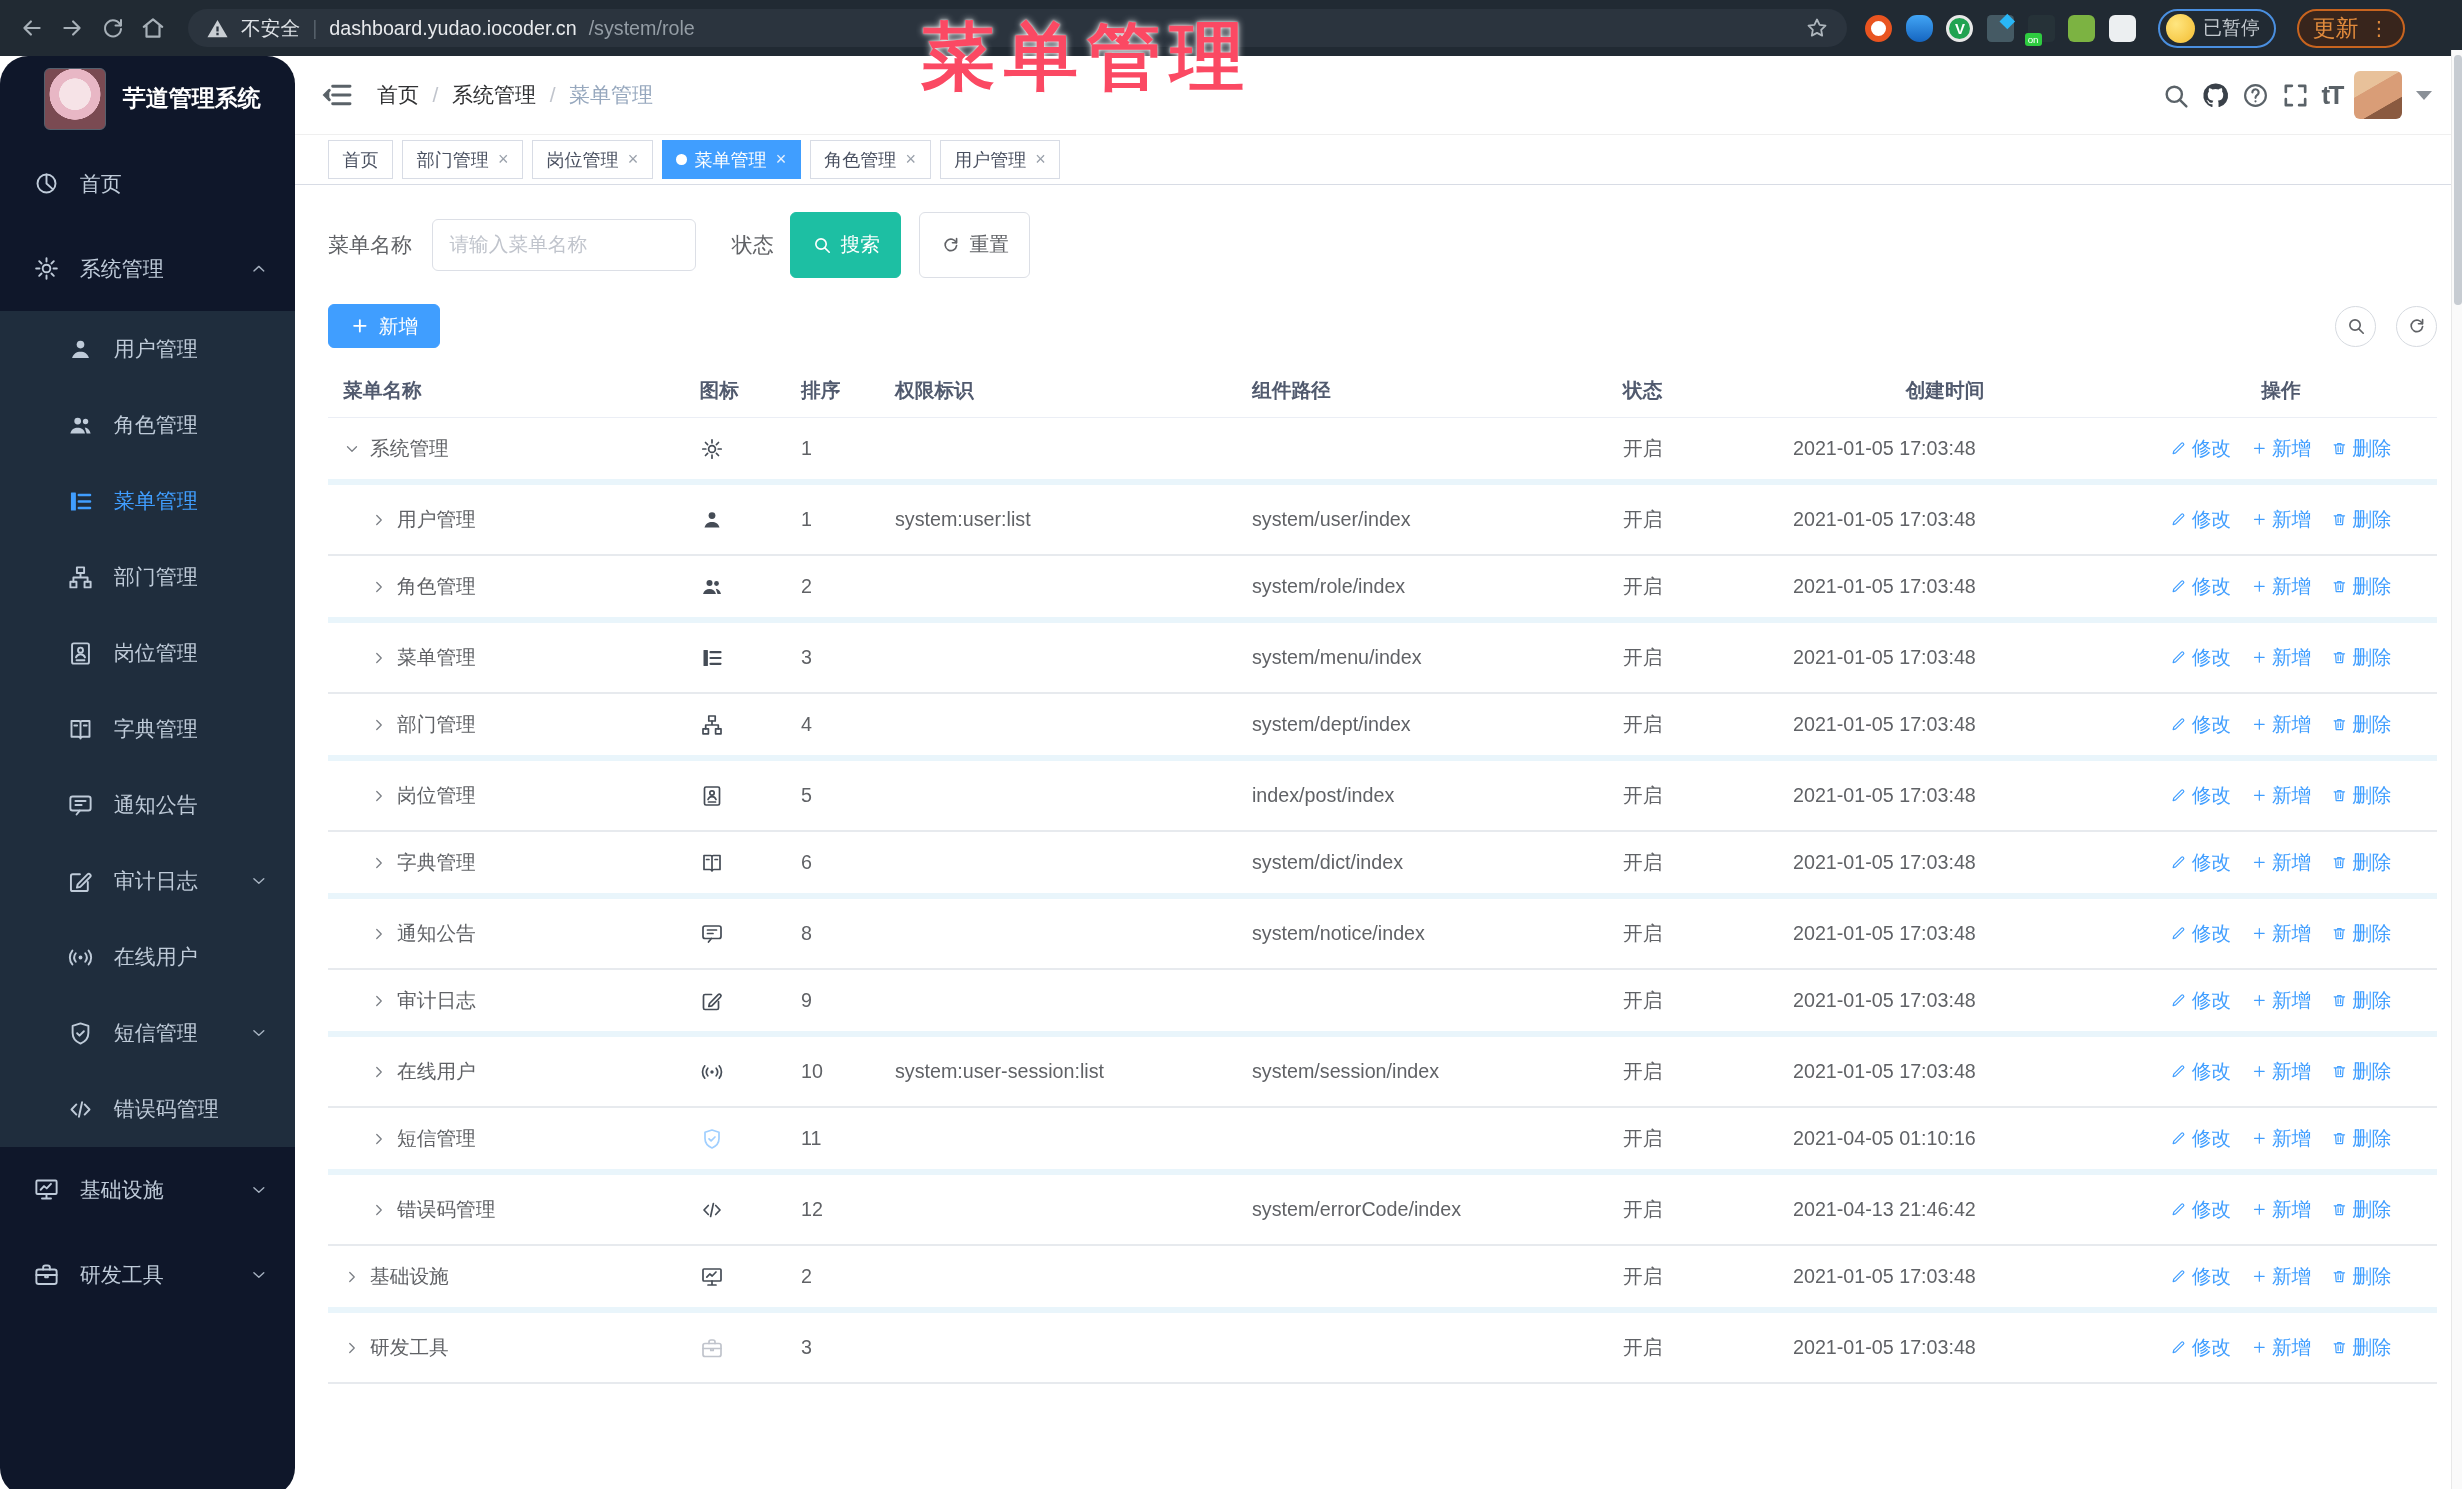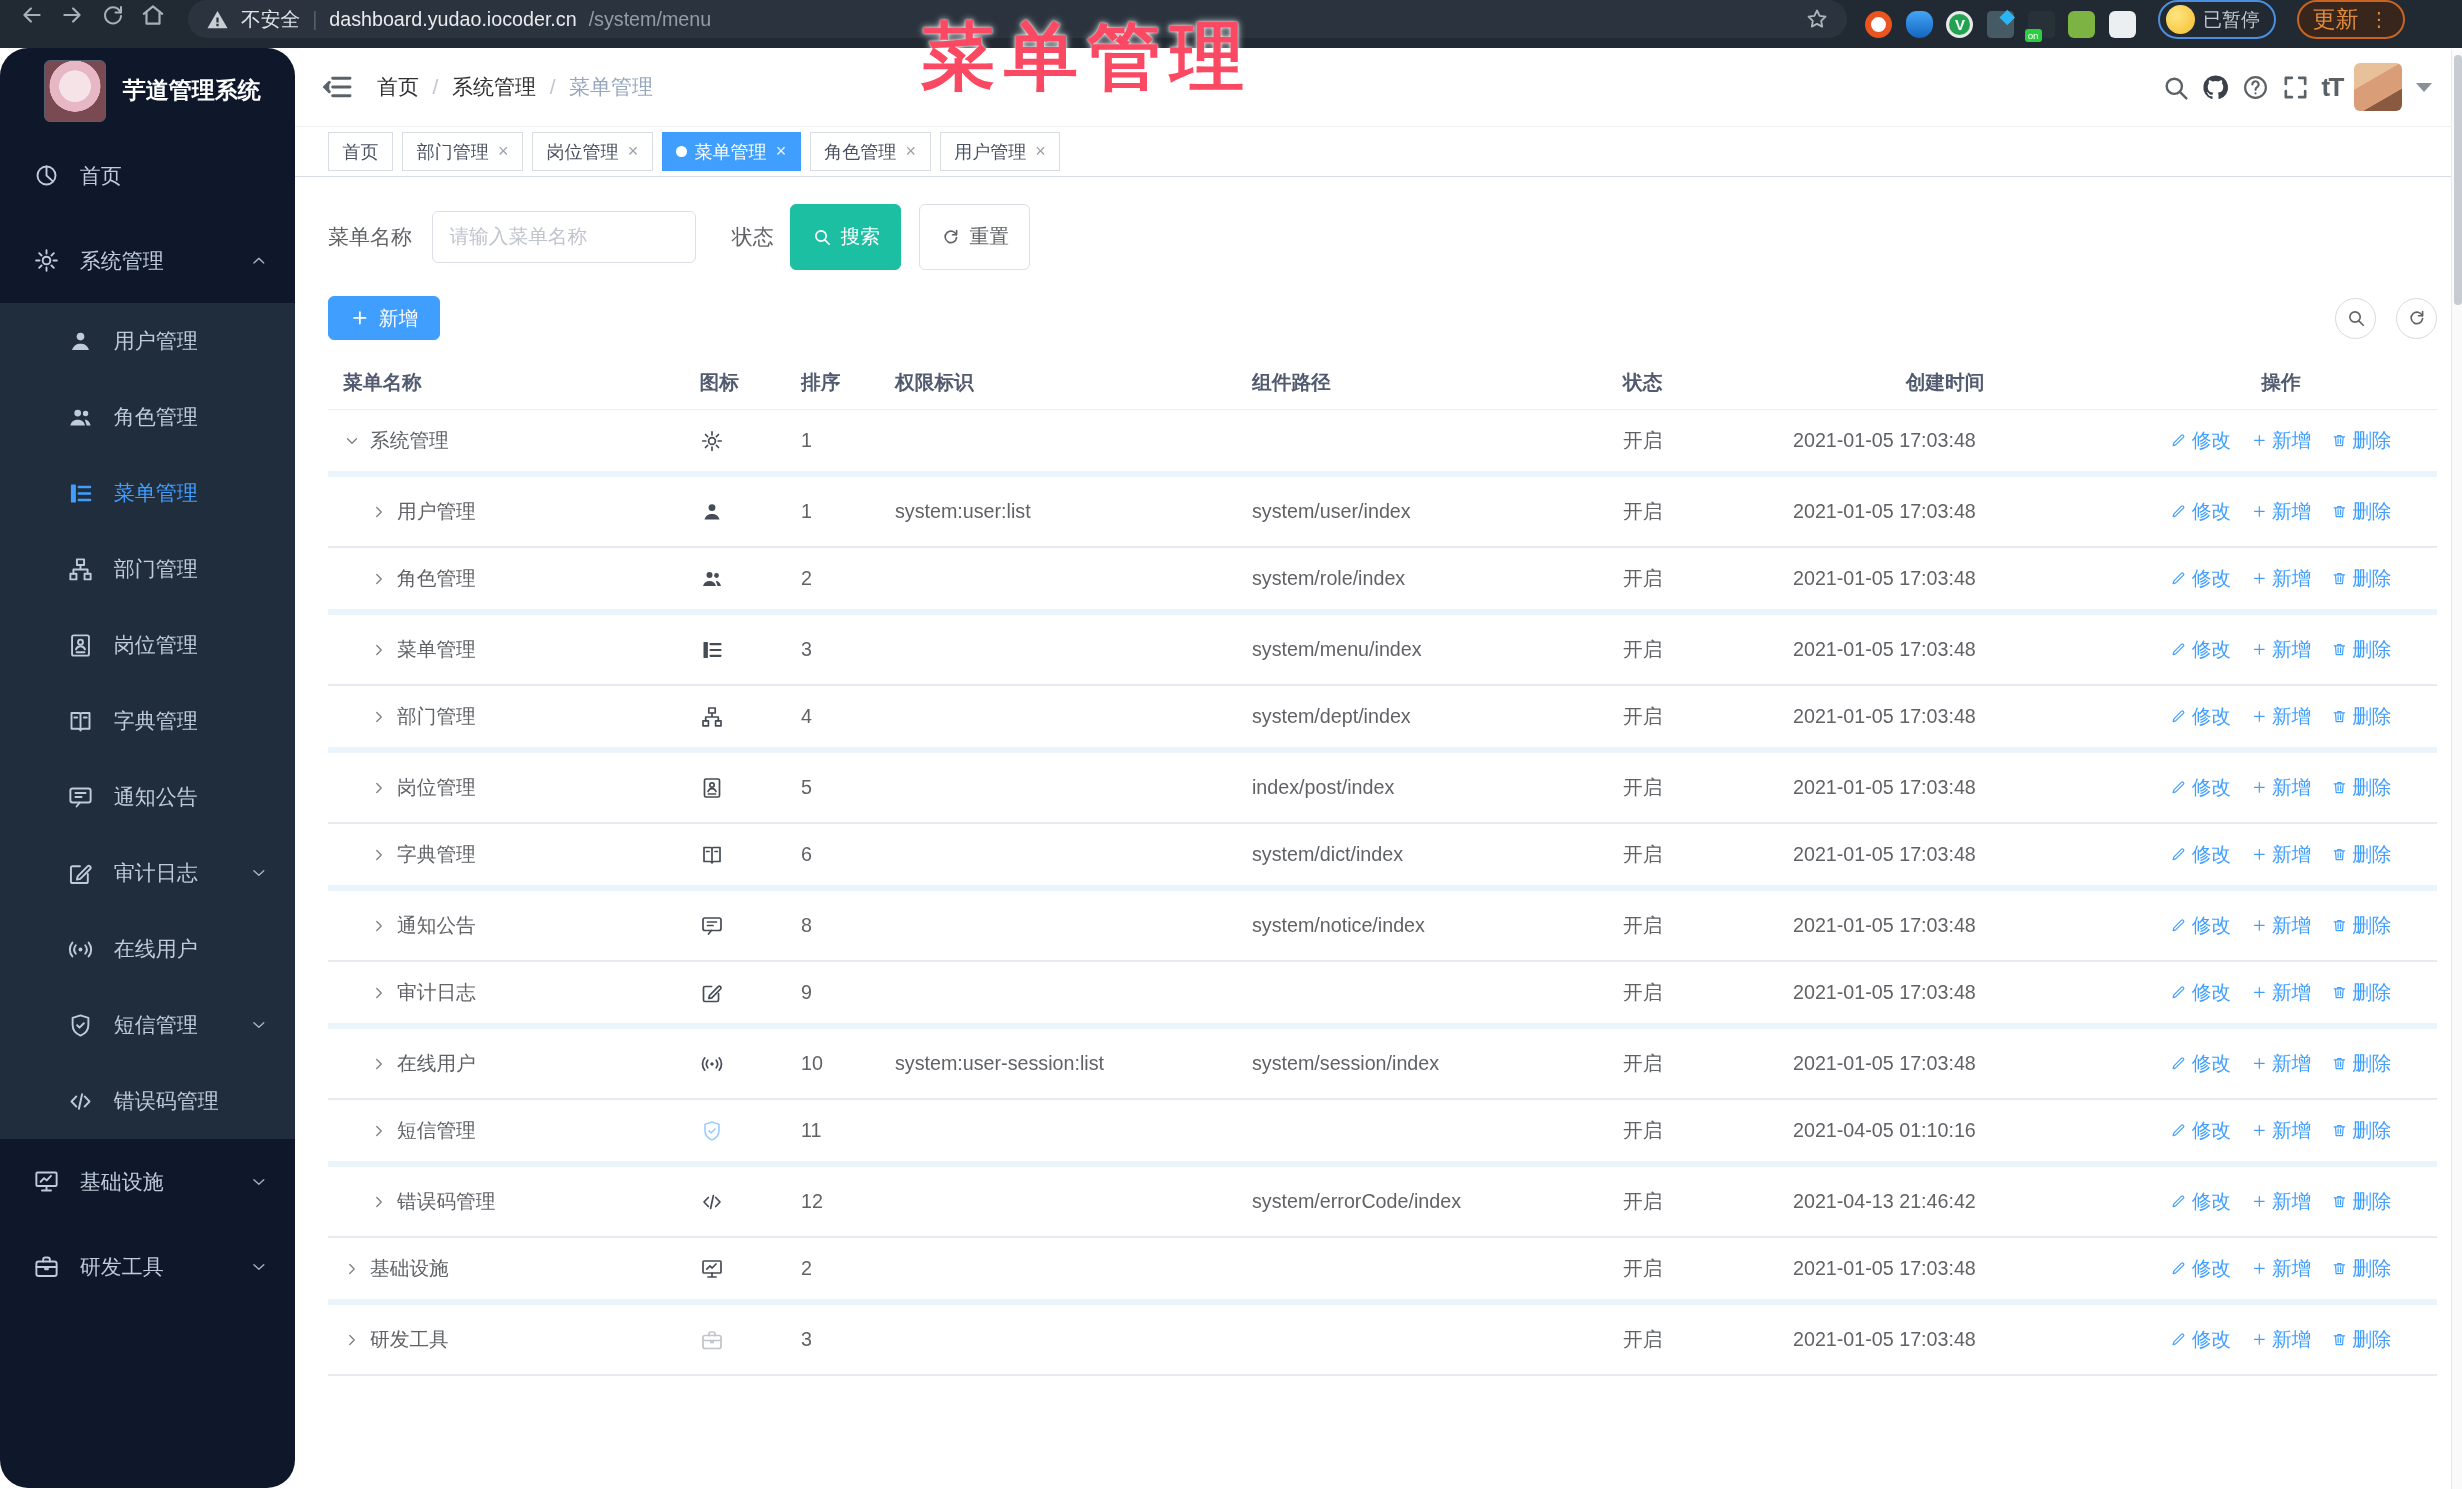--- a/index.html
+++ b/index.html
@@ -1,21 +1,21 @@
 <!DOCTYPE html>
 <html style="font-size:12px"><head>
 <meta charset="utf-8">
 <style>
   * { margin:0; padding:0; box-sizing:border-box; }
   html,body { width:2462px; height:1490px; overflow:hidden;
     font-family:"Liberation Sans","DejaVu Sans",sans-serif; background:#fff; position:relative; }
   svg { display:block; }
 
   
-  .browser-bar { height:48px; background:#212a33; display:flex; padding:0 16.7px; gap:10.6px; position:relative; z-index:5; }
+  .browser-bar { height:56px; background:#212a33; display:flex; align-items:center; padding:0 16.7px; gap:10.6px; position:relative; z-index:5; }
   .nav-ic { width:30px; height:30px; color:#a7b0b8; display:flex; align-items:center; justify-content:center; flex:0 0 auto; }
   .url-pill { height:38px; flex:0 1 1659px; background:#2b343e; border-radius:19.7px; display:flex; align-items:center; padding:0 18px; gap:12px; margin-left:9px; }
   .sec-label { color:#dfe3e7; font-size:19.7px; }
   .pill-div { color:#56606a; font-size:19.7px; }
   .url-host { color:#e8eaed; font-size:19.7px; }
   .url-path { color:#949da5; font-size:19.7px; flex:1; }
   .ext-row { display:flex; align-items:center; gap:13.6px; margin-left:7.6px; }
   .ext { width:27px; height:27px; border-radius:50%; position:relative; flex:0 0 auto; }
   .profile-pill { height:39px; border:2.3px solid #4a8fe0; border-radius:21px; display:flex; align-items:center; gap:7.6px; padding:0 13.6px 0 6px; margin-left:12px; }
   .emoji-face { width:29px; height:29px; border-radius:50%; background:radial-gradient(circle at 35% 35%, #ffe680, #f7c948 70%); }
@@ -137,21 +137,21 @@
         <path d="M3.5 11L12 4l8.5 7M6 9.5V20h12V9.5"></path>
       </svg>
   </div>
   <div class="url-pill">
     <svg viewBox="0 0 24 24" fill="#c9ced3" style="width:23px;height:23px">
         <path d="M12 3L1.5 21h21L12 3zm-1.2 7h2.4v5h-2.4v-5zm0 6.5h2.4V19h-2.4v-2.5z"></path>
       </svg>
     <span class="sec-label">不安全</span>
     <span class="pill-div">|</span>
     <span class="url-host">dashboard.yudao.iocoder.cn</span>
-    <span class="url-path">/system/menu</span>
+    <span class="url-path">/system/role</span>
     <svg viewBox="0 0 24 24" fill="none" stroke="#aeb6bd" stroke-width="1.8" stroke-linejoin="round" style="width:24px;height:24px">
         <path d="M12 3.5l2.6 5.3 5.9.9-4.3 4.1 1 5.8-5.2-2.7-5.2 2.7 1-5.8-4.3-4.1 5.9-.9z"></path>
       </svg>
   </div>
   <div class="ext-row">
     <div class="ext" style="background:#fff;border:6px solid #e95420"></div>
     <div class="ext" style="background:linear-gradient(180deg,#42a5f5,#1565c0);border-radius:40% 40% 50% 50%"></div>
     <div class="ext" style="background:#21a351;border:3px solid #e8e8e8;display:flex;align-items:center;justify-content:center;color:#fff;font-size:15px;font-weight:bold">V</div>
     <div class="ext" style="background:#455a64;border-radius:4.5px">
         <span style="position:absolute;right:1.5px;top:1.5px;width:10.6px;height:10.6px;background:#29b6f6;transform:rotate(45deg)"></span>

